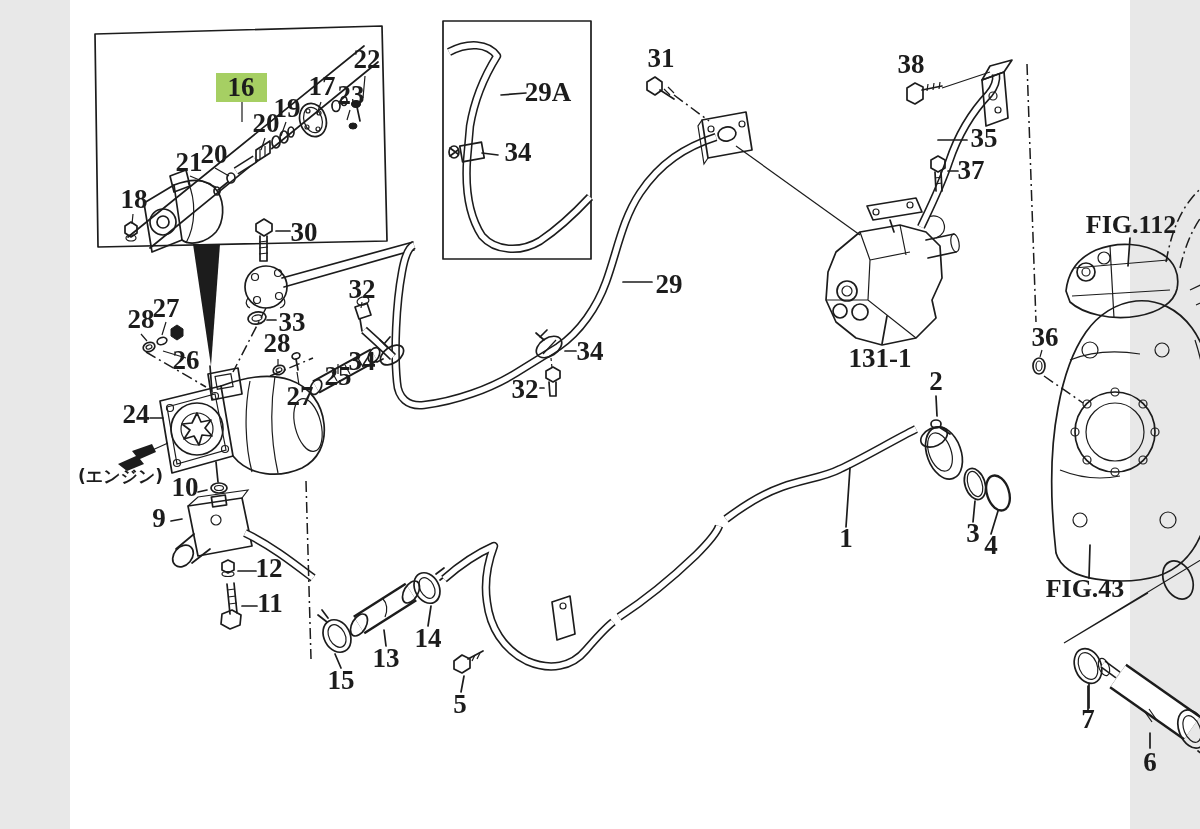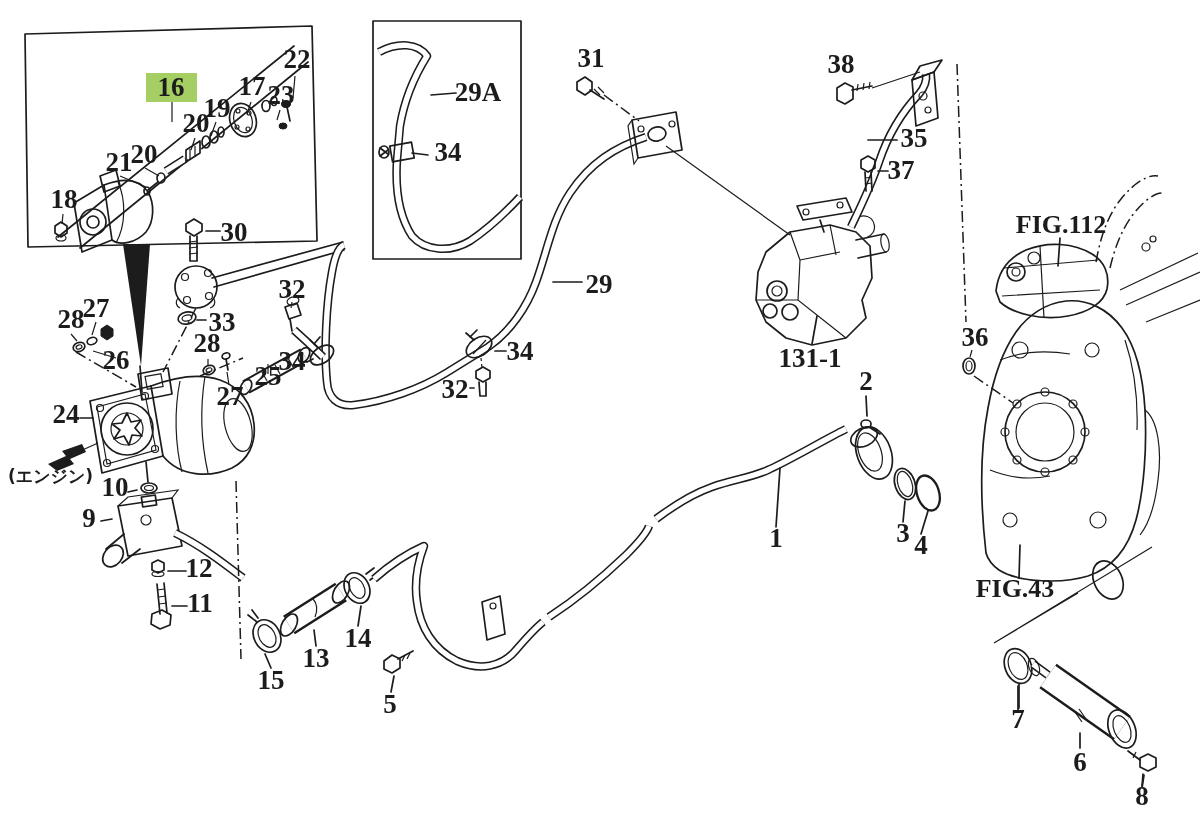--- a/index.html
+++ b/index.html
@@ -1,16 +1,16 @@
 <!DOCTYPE html>
 <html><head>
 <meta charset="utf-8">
 <style>
   html,body{margin:0;padding:0;background:#e8e8e8;}
-  #stage{width:1200px;height:829px;background:#ffffff;position:relative;margin:0 auto;
+  #stage{width:1060px;height:829px;background:#ffffff;position:relative;margin:0 auto;
          font-family:"Liberation Serif",serif;}
   svg{display:block}
   .ln{fill:none;stroke-width:1.7;stroke-linecap:round;stroke-linejoin:round;}
   .ln2{fill:none;stroke-width:2.3;stroke-linecap:round;stroke-linejoin:round;}
   .thin{fill:none;stroke-width:1.2;}
   .dd{fill:none;stroke-width:1.5;stroke-dasharray:11 4 2 4;}
   .hoseO{fill:none;stroke-width:8.5;stroke-linecap:butt;stroke-linejoin:round;}
   .hoseI{fill:none;stroke:#fff;stroke-width:5.4;stroke-linecap:butt;stroke-linejoin:round;}
   .tubeO{fill:none;stroke-width:22;stroke-linecap:butt;}
   .tubeI{fill:none;stroke:#fff;stroke-width:17;stroke-linecap:butt;}

